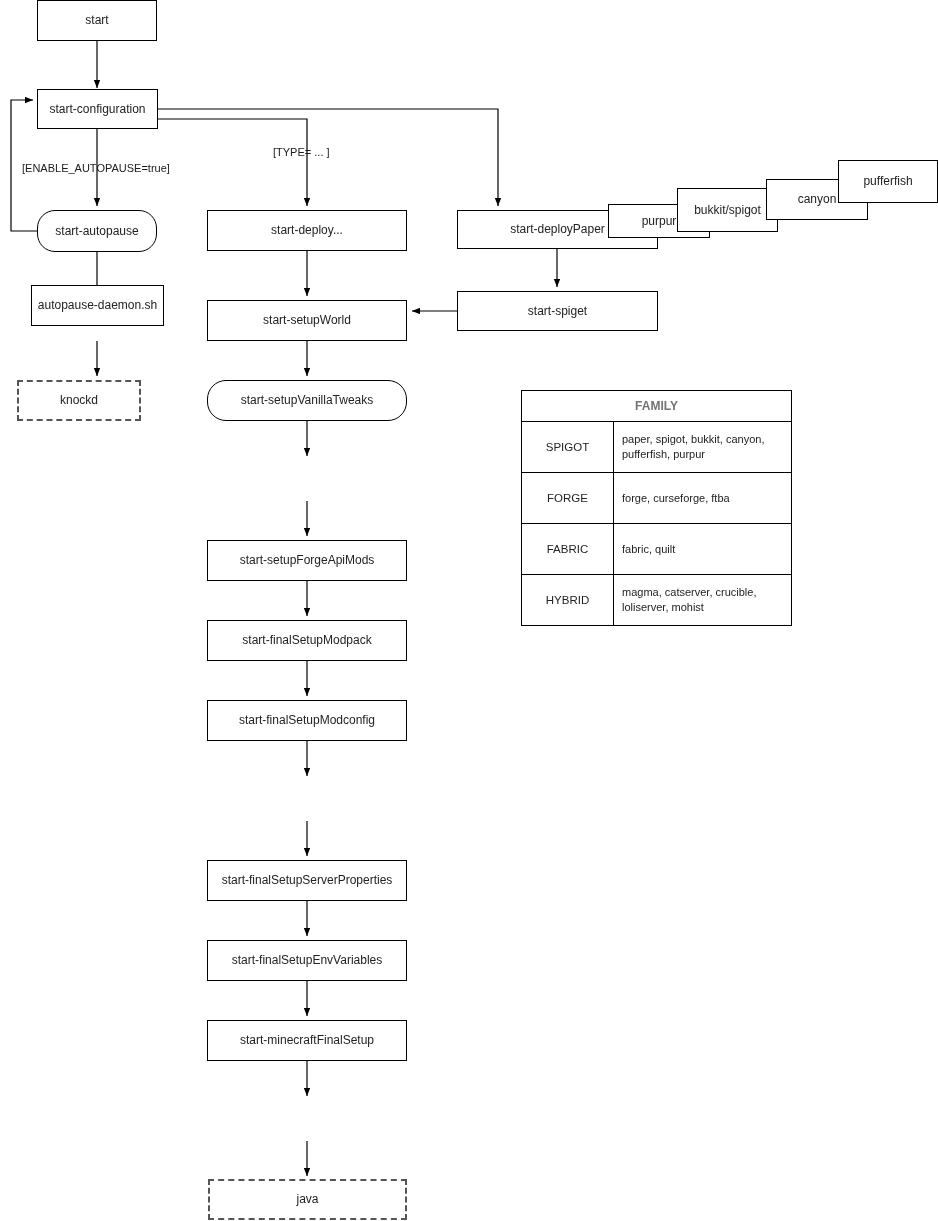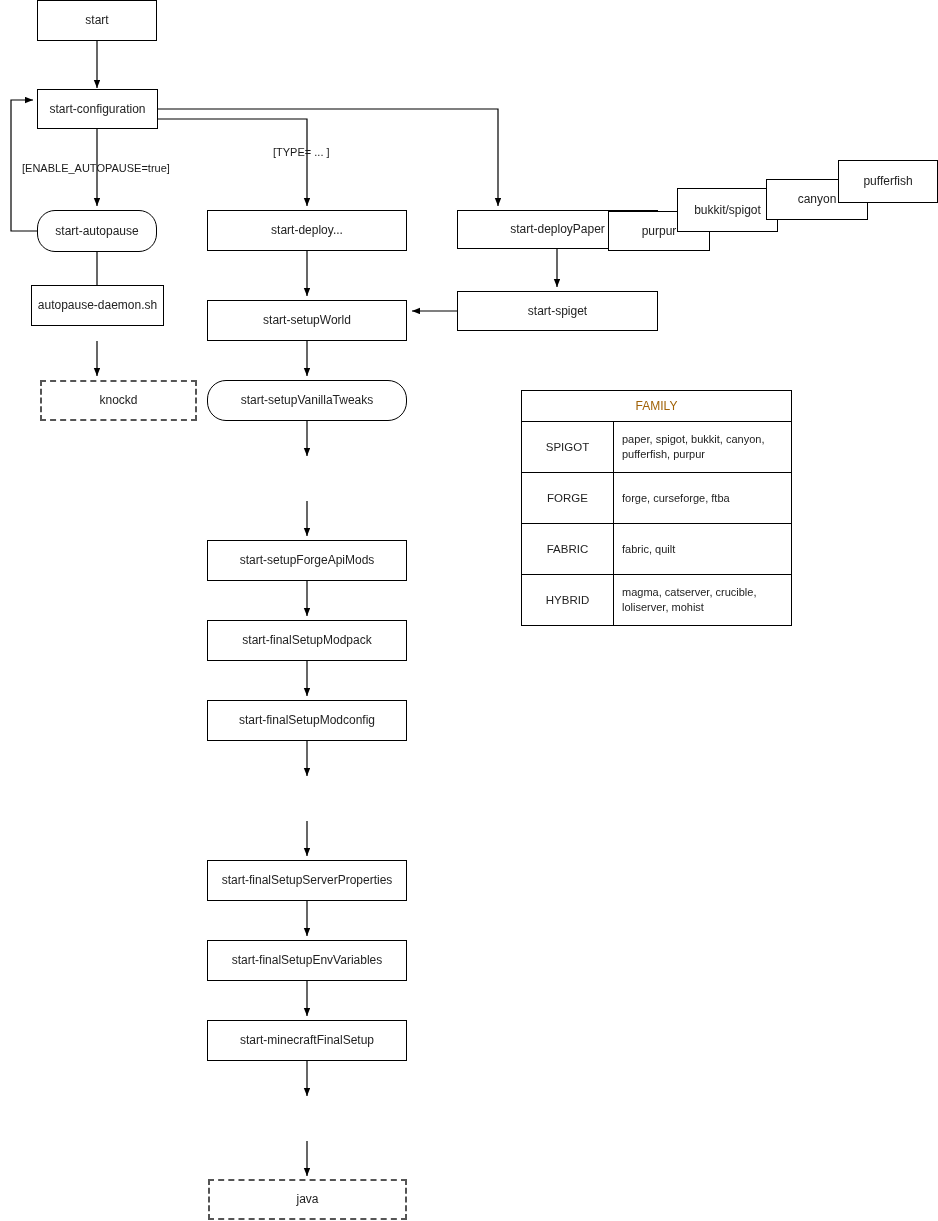--- a/index.html
+++ b/index.html
@@ -65,23 +65,23 @@
     color: #222222;
   }
   .family-table th,
   .family-table td {
     border: 1px solid #000000;
     padding: 0;
   }
   .family-table th {
     height: 30px;
     font-size: 12px;
-    font-weight: normal;
+    font-weight: bold;
     text-align: center;
-    color: #a16207;
+    color: #737373;
   }
   .family-table td.fam-key {
     width: 91px;
     text-align: center;
     vertical-align: middle;
     height: 50px;
     font-size: 11.5px;
   }
   .family-table td.fam-val {
     padding: 6px 8px;
@@ -147,21 +147,21 @@
   </div>
 
   <div class="node" style="left:37px;  top:210px;  width:120px; height:42px;border-radius:18px;">
     <span>start-autopause</span>
   </div>
 
   <div class="node" style="left:31px;  top:285px;  width:133px; height:41px;">
     <span>autopause-daemon.sh</span>
   </div>
 
-  <div class="node dashed" style="left:40px; top:380px; width:157px; height:41px;">
+  <div class="node dashed" style="left:17px; top:380px; width:124px; height:41px;">
     <span>knockd</span>
   </div>
 
   <div class="node" style="left:207px; top:210px;  width:200px; height:41px;">
     <span>start-deploy...</span>
   </div>
 
   <div class="node" style="left:207px; top:300px;  width:200px; height:41px;">
     <span>start-setupWorld</span>
   </div>
@@ -198,21 +198,21 @@
 
 
   <div class="node dashed" style="left:208px; top:1179px; width:199px; height:41px;">
     <span>java</span>
   </div>
 
   <div class="node" style="left:457px; top:210px;  width:201px; height:39px;">
     <span>start-deployPaper</span>
   </div>
 
-  <div class="node stack" style="left:608px; top:211px; width:102px; height:40px;">
+  <div class="node stack" style="left:608px; top:204px; width:102px; height:34px;">
     <span>purpur</span>
   </div>
 
   <div class="node stack" style="left:677px; top:188px; width:101px; height:44px;">
     <span>bukkit/spigot</span>
   </div>
 
   <div class="node stack" style="left:766px; top:179px; width:102px; height:41px;">
     <span>canyon</span>
   </div>

